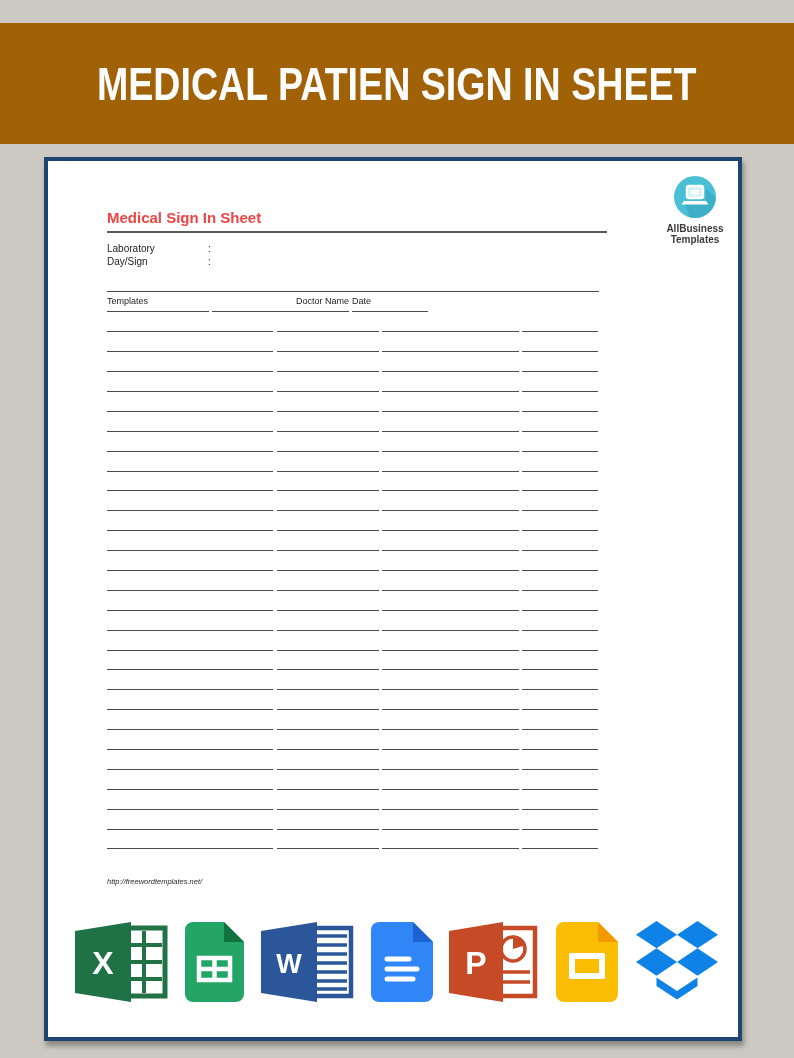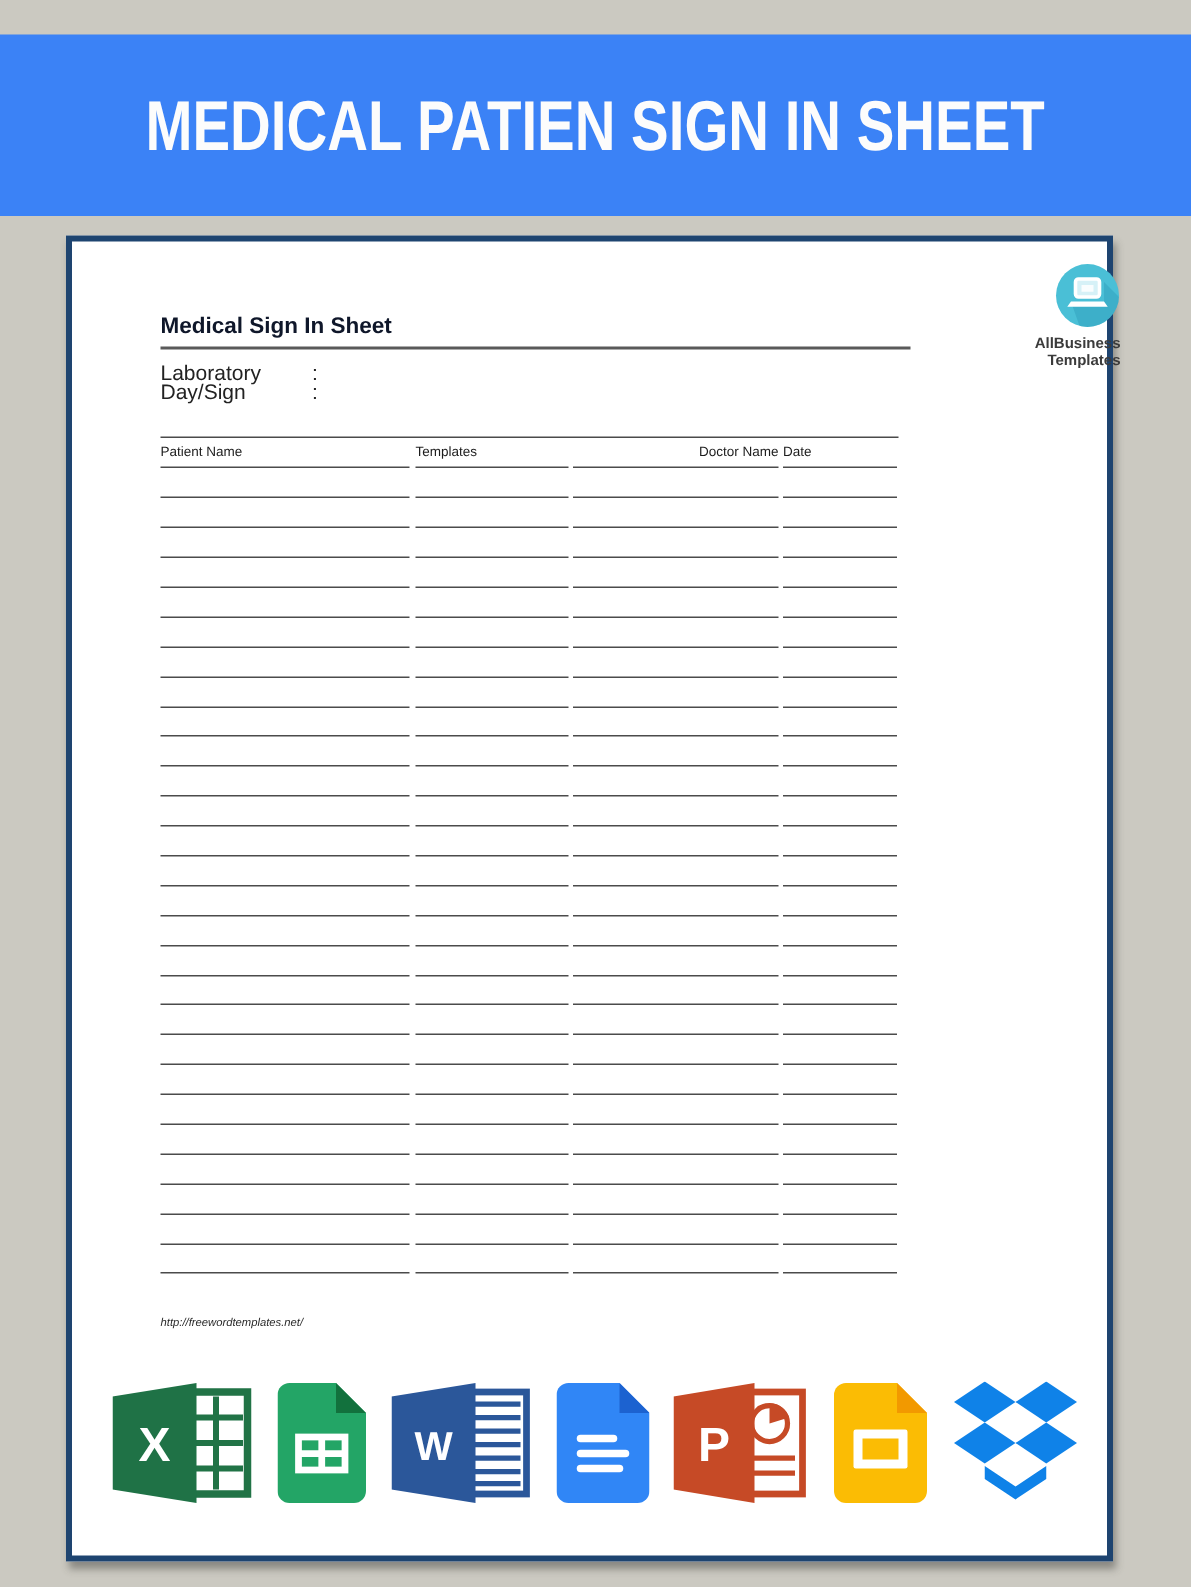--- a/index.html
+++ b/index.html
@@ -4,43 +4,43 @@
 <style>
   html,body{margin:0;padding:0;}
   body{
     width:794px;height:1058px;position:relative;overflow:hidden;
     background:#CBC9C1;
     font-family:"Liberation Sans", sans-serif;
   }
   
   .banner{
     position:absolute;left:0;top:23px;width:794px;height:121px;
-    background:#3b82f6;display:flex;align-items:center;justify-content:center;
+    background:#a16207;display:flex;align-items:center;justify-content:center;
   }
   .banner-title{
     color:#FCFCFC;font-weight:700;font-size:47px;white-space:nowrap;
     display:inline-block;transform:scaleX(0.8);transform-origin:center;
     letter-spacing:0px;
   }
   
   .card{
     position:absolute;left:44px;top:157px;width:690px;height:876px;
     background:#FFFFFF;border:4px solid #1E4470;
     box-shadow:2px 5px 5px rgba(60,60,55,0.45);
   }
   .card-inner{position:relative;width:100%;height:100%;}
   
-  .logo-wrap{position:absolute;left:595px;top:14px;width:104px;text-align:right;}
+  .logo-wrap{position:absolute;left:595px;top:14px;width:104px;text-align:center;}
   .logo-badge{display:inline-block;width:44px;height:44px;}
   .logo-text{margin-top:1px;font-size:10px;line-height:10.5px;font-weight:700;color:#3B3B3B;}
   
-  .doc-title{position:absolute;left:59px;top:48px;font-size:15px;font-weight:700;color:#0f172a;}
+  .doc-title{position:absolute;left:59px;top:48px;font-size:15px;font-weight:700;color:#ef4444;}
   .title-rule{position:absolute;left:59px;top:70px;width:500px;height:1.8px;background:#5a5a5a;}
   
-  .fields{position:absolute;left:59px;top:81px;font-size:14px;color:#222;}
+  .fields{position:absolute;left:59px;top:81px;font-size:10px;color:#222;}
   .field-row{height:13px;line-height:13px;position:relative;width:220px;}
   .fcolon{position:absolute;left:101px;top:0;}
   
   .sheet-table{position:absolute;left:59px;top:130px;width:492px;}
   .thead{display:flex;border-top:1.6px solid #4a4a4a;height:20.4px;}
   .thead .cell{font-size:9px;color:#1c1c1c;padding-top:4px;}
   .cell{border-bottom:1.5px solid #4b4b4b;box-sizing:border-box;}
   .col1{width:166px;margin-right:4px;}
   .col2{width:102px;margin-right:3px;}
   .col3{width:137px;margin-right:3px;text-align:right;}
@@ -95,21 +95,20 @@
         <span class="fcolon">:</span>
       </div>
       <div class="field-row">
         <span class="flabel">Day/Sign</span>
         <span class="fcolon">:</span>
       </div>
     </div>
 
     <div class="sheet-table">
       <div class="thead">
-        <div class="cell col1">Patient Name</div>
         <div class="cell col2">Templates</div>
         <div class="cell col3">Doctor Name</div>
         <div class="cell col4">Date</div>
       </div>
       <div id="table-rows">
           <div class="trow">
             <div class="cell col1"></div>
             <div class="cell col2"></div>
             <div class="cell col3"></div>
             <div class="cell col4"></div>

